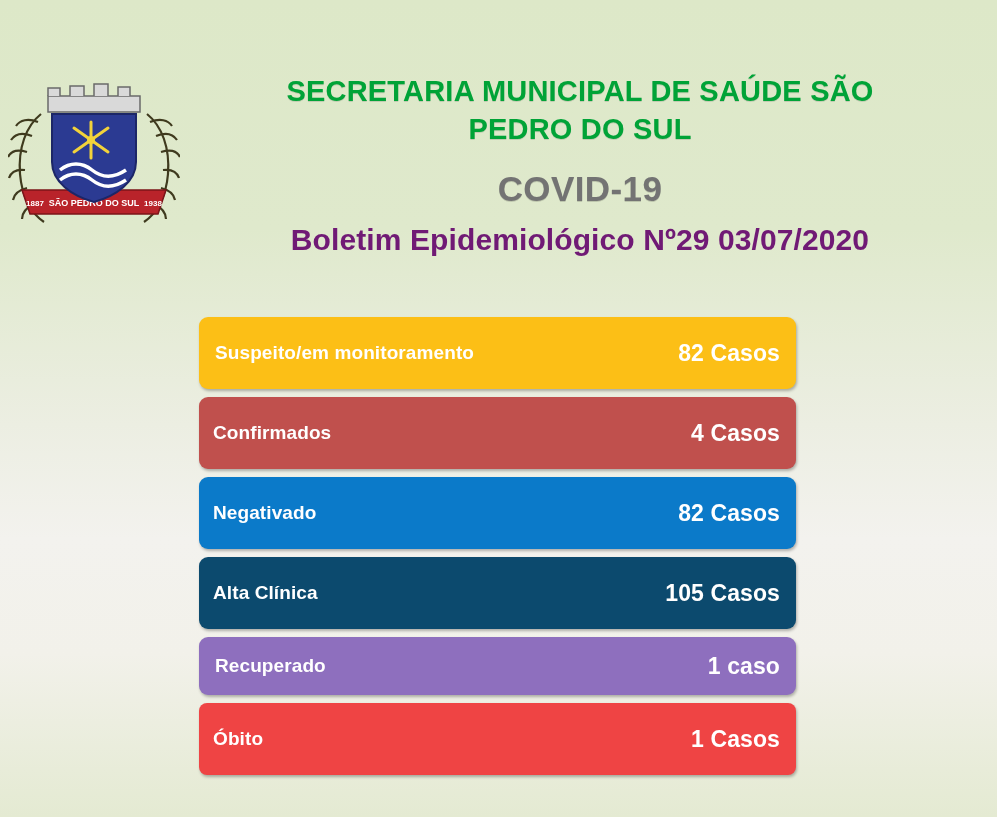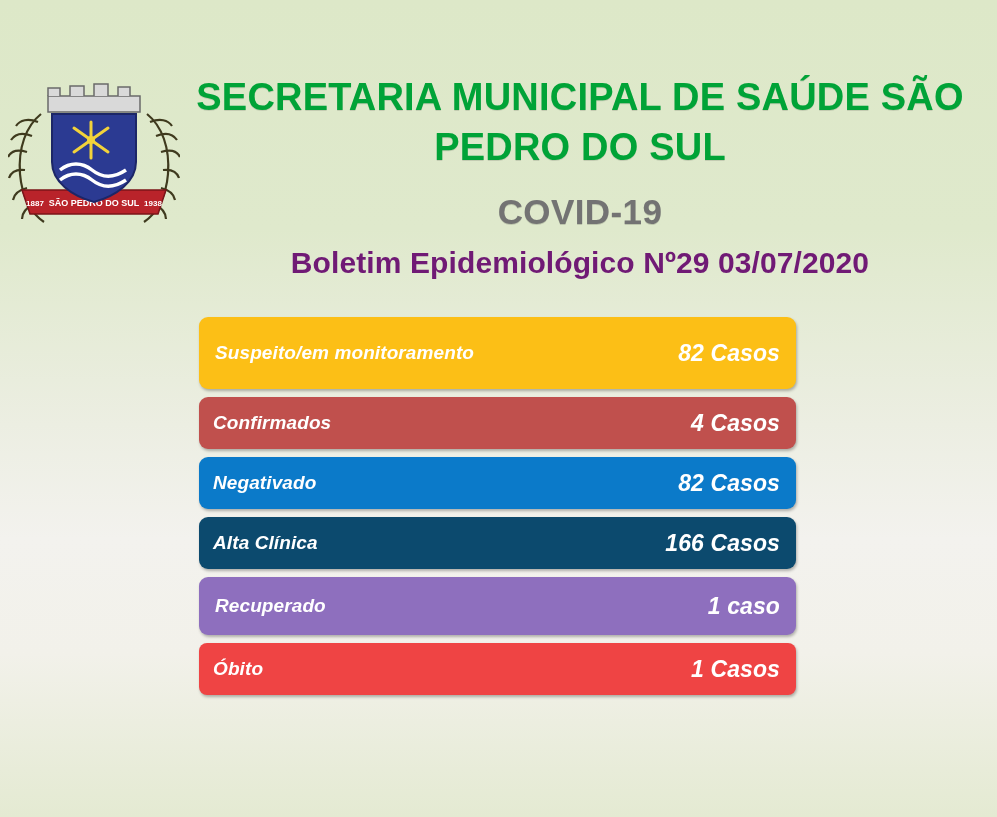--- a/index.html
+++ b/index.html
@@ -33,21 +33,21 @@
   .header-text {
     position: absolute;
     left: 180px;
     top: 72px;
     width: 800px;
     text-align: center;
   }
 
   .title-main {
     color: #00a337;
-    font-size: 38px;
+    font-size: 29px;
     font-weight: bold;
     line-height: 1.32;
     letter-spacing: 0.2px;
     margin: 0;
     text-shadow: 0 1px 0 rgba(0,0,0,0.12);
   }
 
   .title-covid {
     color: #737373;
     font-size: 35px;
@@ -77,38 +77,37 @@
     position: relative;
     display: flex;
     align-items: center;
     justify-content: space-between;
     border-radius: 9px;
     box-sizing: border-box;
     padding: 0 16px;
     color: #ffffff;
     margin-bottom: 8px;
     box-shadow: 1px 2px 3px rgba(0,0,0,0.28);
-    font-style: italic;
   }
 
   .bar-label {
     font-size: 19px;
     font-weight: bold;
     letter-spacing: 0.1px;
   }
 
   .bar-value {
     font-size: 23px;
     font-weight: bold;
     letter-spacing: 0.1px;
   }
 
   
   .bar.h-tall { height: 72px; }
-  .bar.h-mid  { height: 52px; padding-left: 14px; }
+  .bar.h-mid  { height: 72px; padding-left: 14px; }
   .bar.h-short{ height: 58px; }
 
   .crest-svg { display: block; }
 </style>
 </head>
 <body>
 
 <div class="header">
 
   <div class="crest">
@@ -170,21 +169,21 @@
     <div class="bar h-mid" style="background: rgb(192, 80, 77);">
       <span class="bar-label">Confirmados</span>
       <span class="bar-value">4 Casos</span>
     </div>
     <div class="bar h-mid" style="background: rgb(11, 122, 201); gap: 32px;">
       <span class="bar-label">Negativado</span>
       <span class="bar-value">82 Casos</span>
     </div>
     <div class="bar h-mid" style="background: #0c4a6e;">
       <span class="bar-label">Alta Clínica</span>
-      <span class="bar-value">166 Casos</span>
+      <span class="bar-value">105 Casos</span>
     </div>
     <div class="bar h-short" style="background: rgb(142, 111, 190); text-align: center;">
       <span class="bar-label">Recuperado</span>
       <span class="bar-value">1 caso</span>
     </div>
     <div class="bar h-mid" style="background: #ef4444; border-radius: 8px;">
       <span class="bar-label">Óbito</span>
       <span class="bar-value">1 Casos</span>
     </div>
   </div>

